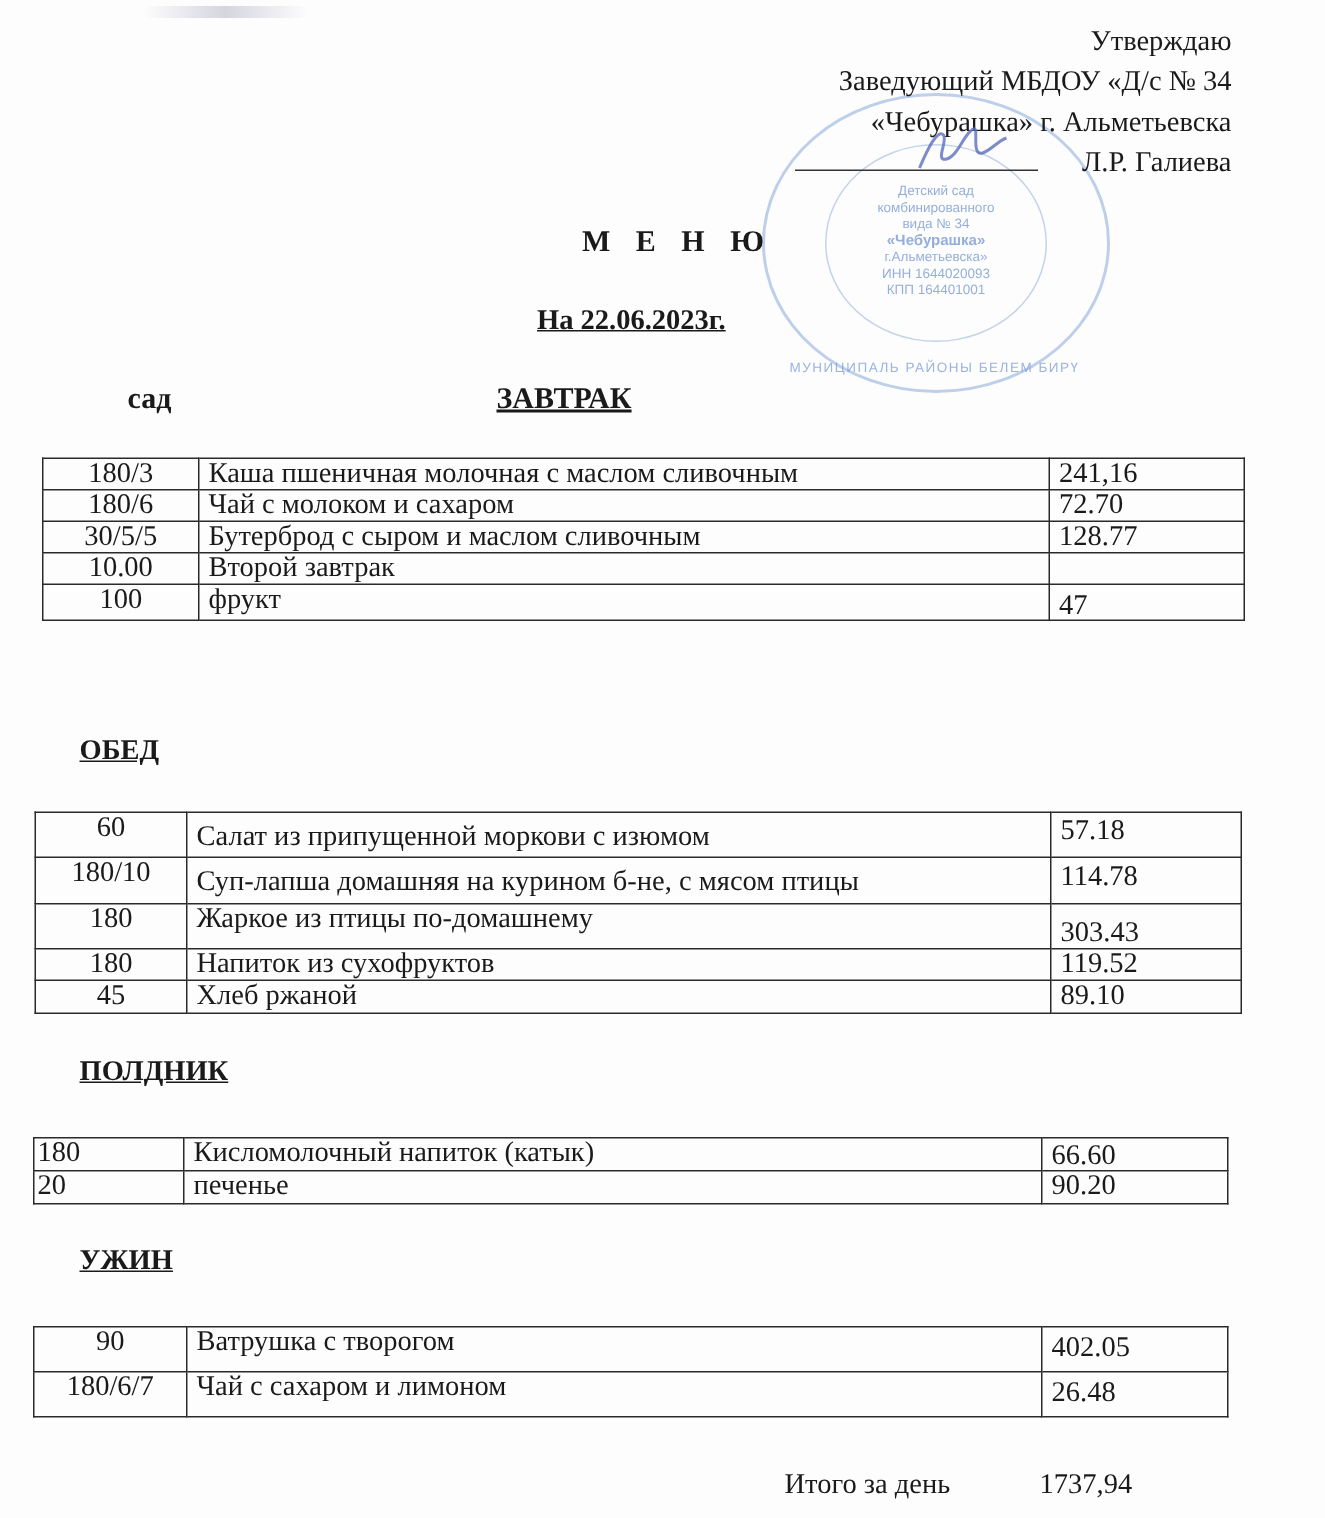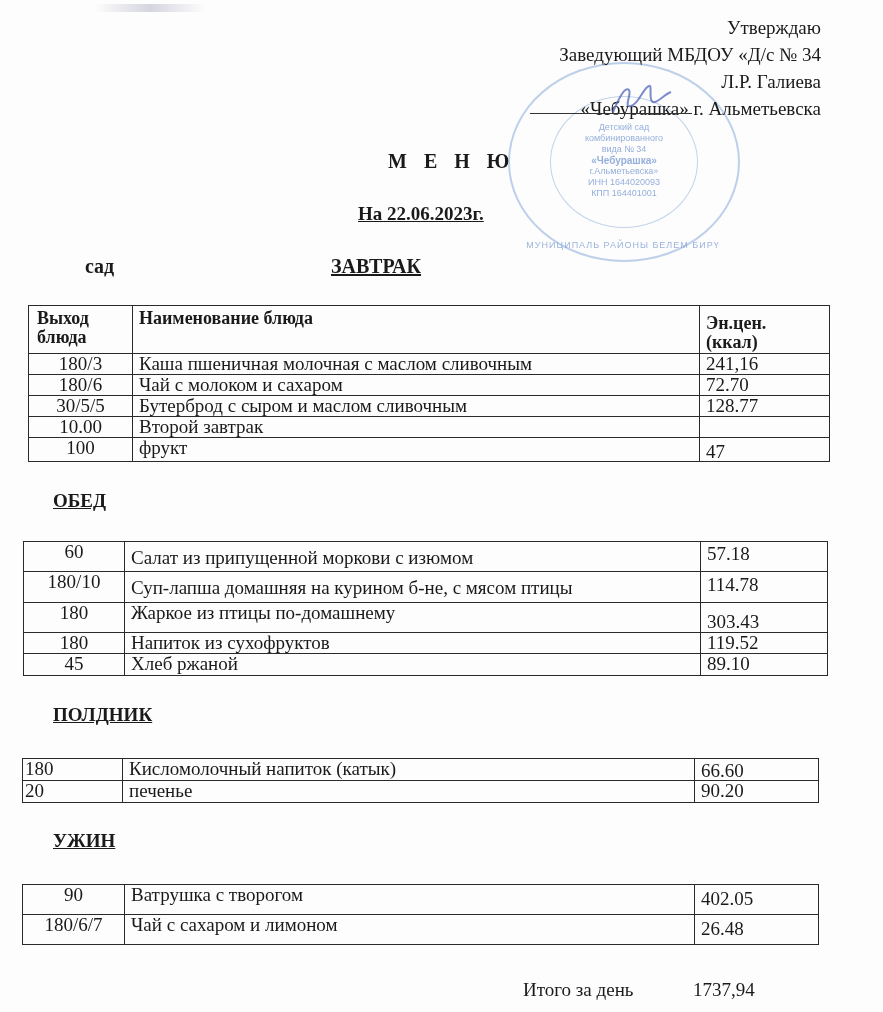--- a/index.html
+++ b/index.html
@@ -74,45 +74,40 @@
     <div>г.Альметьевска»</div>
     <div>ИНН 1644020093</div>
     <div>КПП 164401001</div>
   </div>
   <div class="ring">МУНИЦИПАЛЬ РАЙОНЫ БЕЛЕМ БИРҮ</div>
 </div>
 
 <div class="approval">
   <span class="line">Утверждаю</span>
   <span class="line">Заведующий МБДОУ «Д/с № 34</span>
+  <span class="line">«Чебурашка» г. Альметьевска</span>
   <span class="line">Л.Р. Галиева</span>
-  <span class="line">«Чебурашка» г. Альметьевска</span>
 </div>
 <div class="sig-underline"></div>
 <svg class="signature" viewBox="0 0 70 40">
   <path d="M8 34 C14 20, 20 8, 24 12 C27 16, 18 30, 26 28 C34 26, 38 10, 44 8 C48 6, 42 26, 50 24 C56 22, 60 16, 66 14" fill="none" stroke="rgba(90,110,190,0.8)" stroke-width="2"></path>
 </svg>
 
 <div class="title">М Е Н Ю</div>
 <div class="date">На 22.06.2023г.</div>
 <div class="sad">сад</div>
 <div class="meal-zavtrak">ЗАВТРАК</div>
 
 <table class="menu" style="left:28px; top:305px; width:801px;">
   <colgroup>
       <col style="width:104px">
       <col style="width:567px">
       <col style="width:130px">
     </colgroup>
   <tbody>
-      <tr style="height:48px">
-    <th style="padding-left:8px;"><span>Выход</span><br><span>блюда</span></th>
-    <th>Наименование блюда</th>
-    <th style="padding-top:8px;"><span>Эн.цен.</span><br><span>(ккал)</span></th>
-  </tr>
   <tr style="height:21px">
     <td class="out">180/3</td>
     <td>Каша пшеничная молочная с маслом сливочным</td>
     <td>241,16</td>
   </tr>
   <tr style="height:21px">
     <td class="out">180/6</td>
     <td>Чай с молоком и сахаром</td>
     <td>72.70</td>
   </tr>

